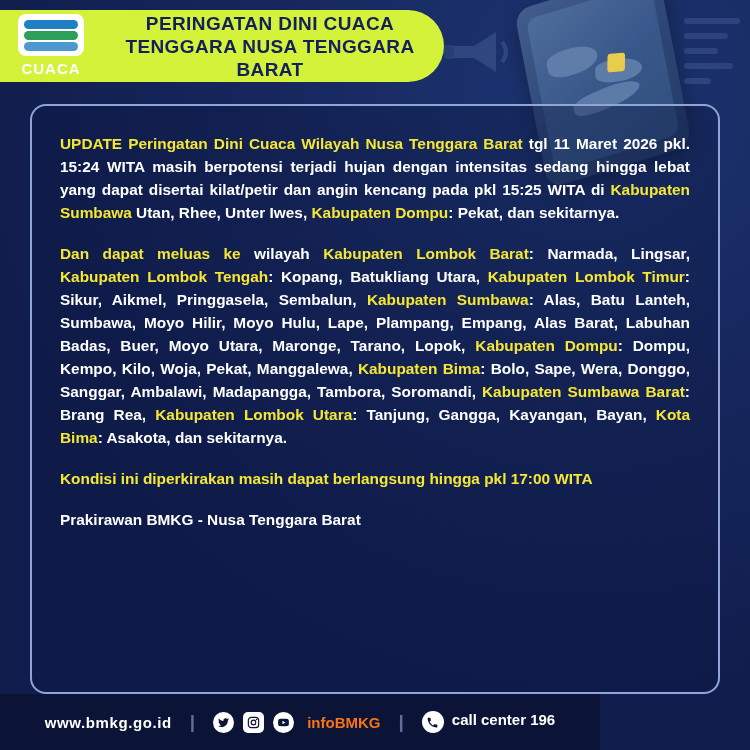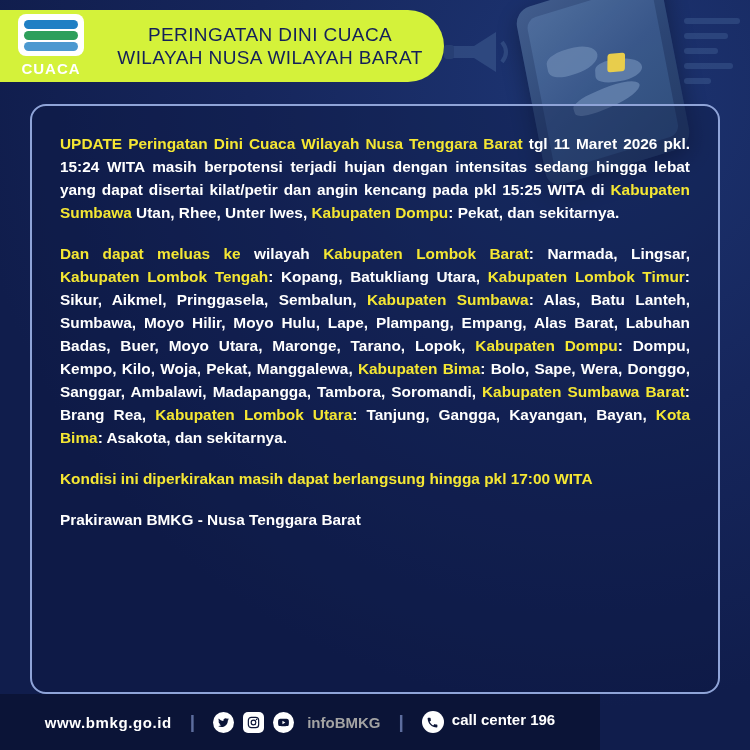--- a/index.html
+++ b/index.html
@@ -119,21 +119,21 @@
     display: flex;
     align-items: center;
     justify-content: center;
     flex-direction: column;
     padding-left: 96px;
     box-sizing: border-box;
   }
   .title-line {
     color: #14205a;
     font-size: 19px;
-    font-weight: normal;
+    font-weight: bold;
     letter-spacing: .4px;
     line-height: 23px;
     text-align: center;
     font-family: "Liberation Sans", sans-serif;
   }
   .logo {
     position: absolute;
     left: 12px;
     top: 14px;
     width: 78px;
@@ -229,21 +229,21 @@
     background: #ffffff;
     display: inline-flex;
     align-items: center;
     justify-content: center;
     color: #0b1437;
     font-size: 12px;
     font-weight: bold;
   }
   .soc-icon.round { border-radius: 50%; }
   .footer-handle {
-    color: #a3a3a3;
+    color: #f97316;
     font-size: 15px;
     font-weight: bold;
     margin-left: 4px;
     text-align: center;
   }
   .call {
     display: flex;
     align-items: flex-start;
     gap: 8px;
   }
@@ -288,21 +288,21 @@
         <span></span>
         <span></span>
         <span></span>
         <span></span>
     </div>
   </div>
 
   <div class="header">
     <div class="title-banner">
       <div class="title-line">PERINGATAN DINI CUACA</div>
-      <div class="title-line">WILAYAH NUSA WILAYAH BARAT</div>
+      <div class="title-line">TENGGARA NUSA TENGGARA BARAT</div>
     </div>
     <div class="logo">
       <div class="logo-mark">
         <div class="logo-wave w1"></div>
         <div class="logo-wave w2"></div>
         <div class="logo-wave w3"></div>
       </div>
       <div class="logo-text">CUACA</div>
     </div>
   </div>

